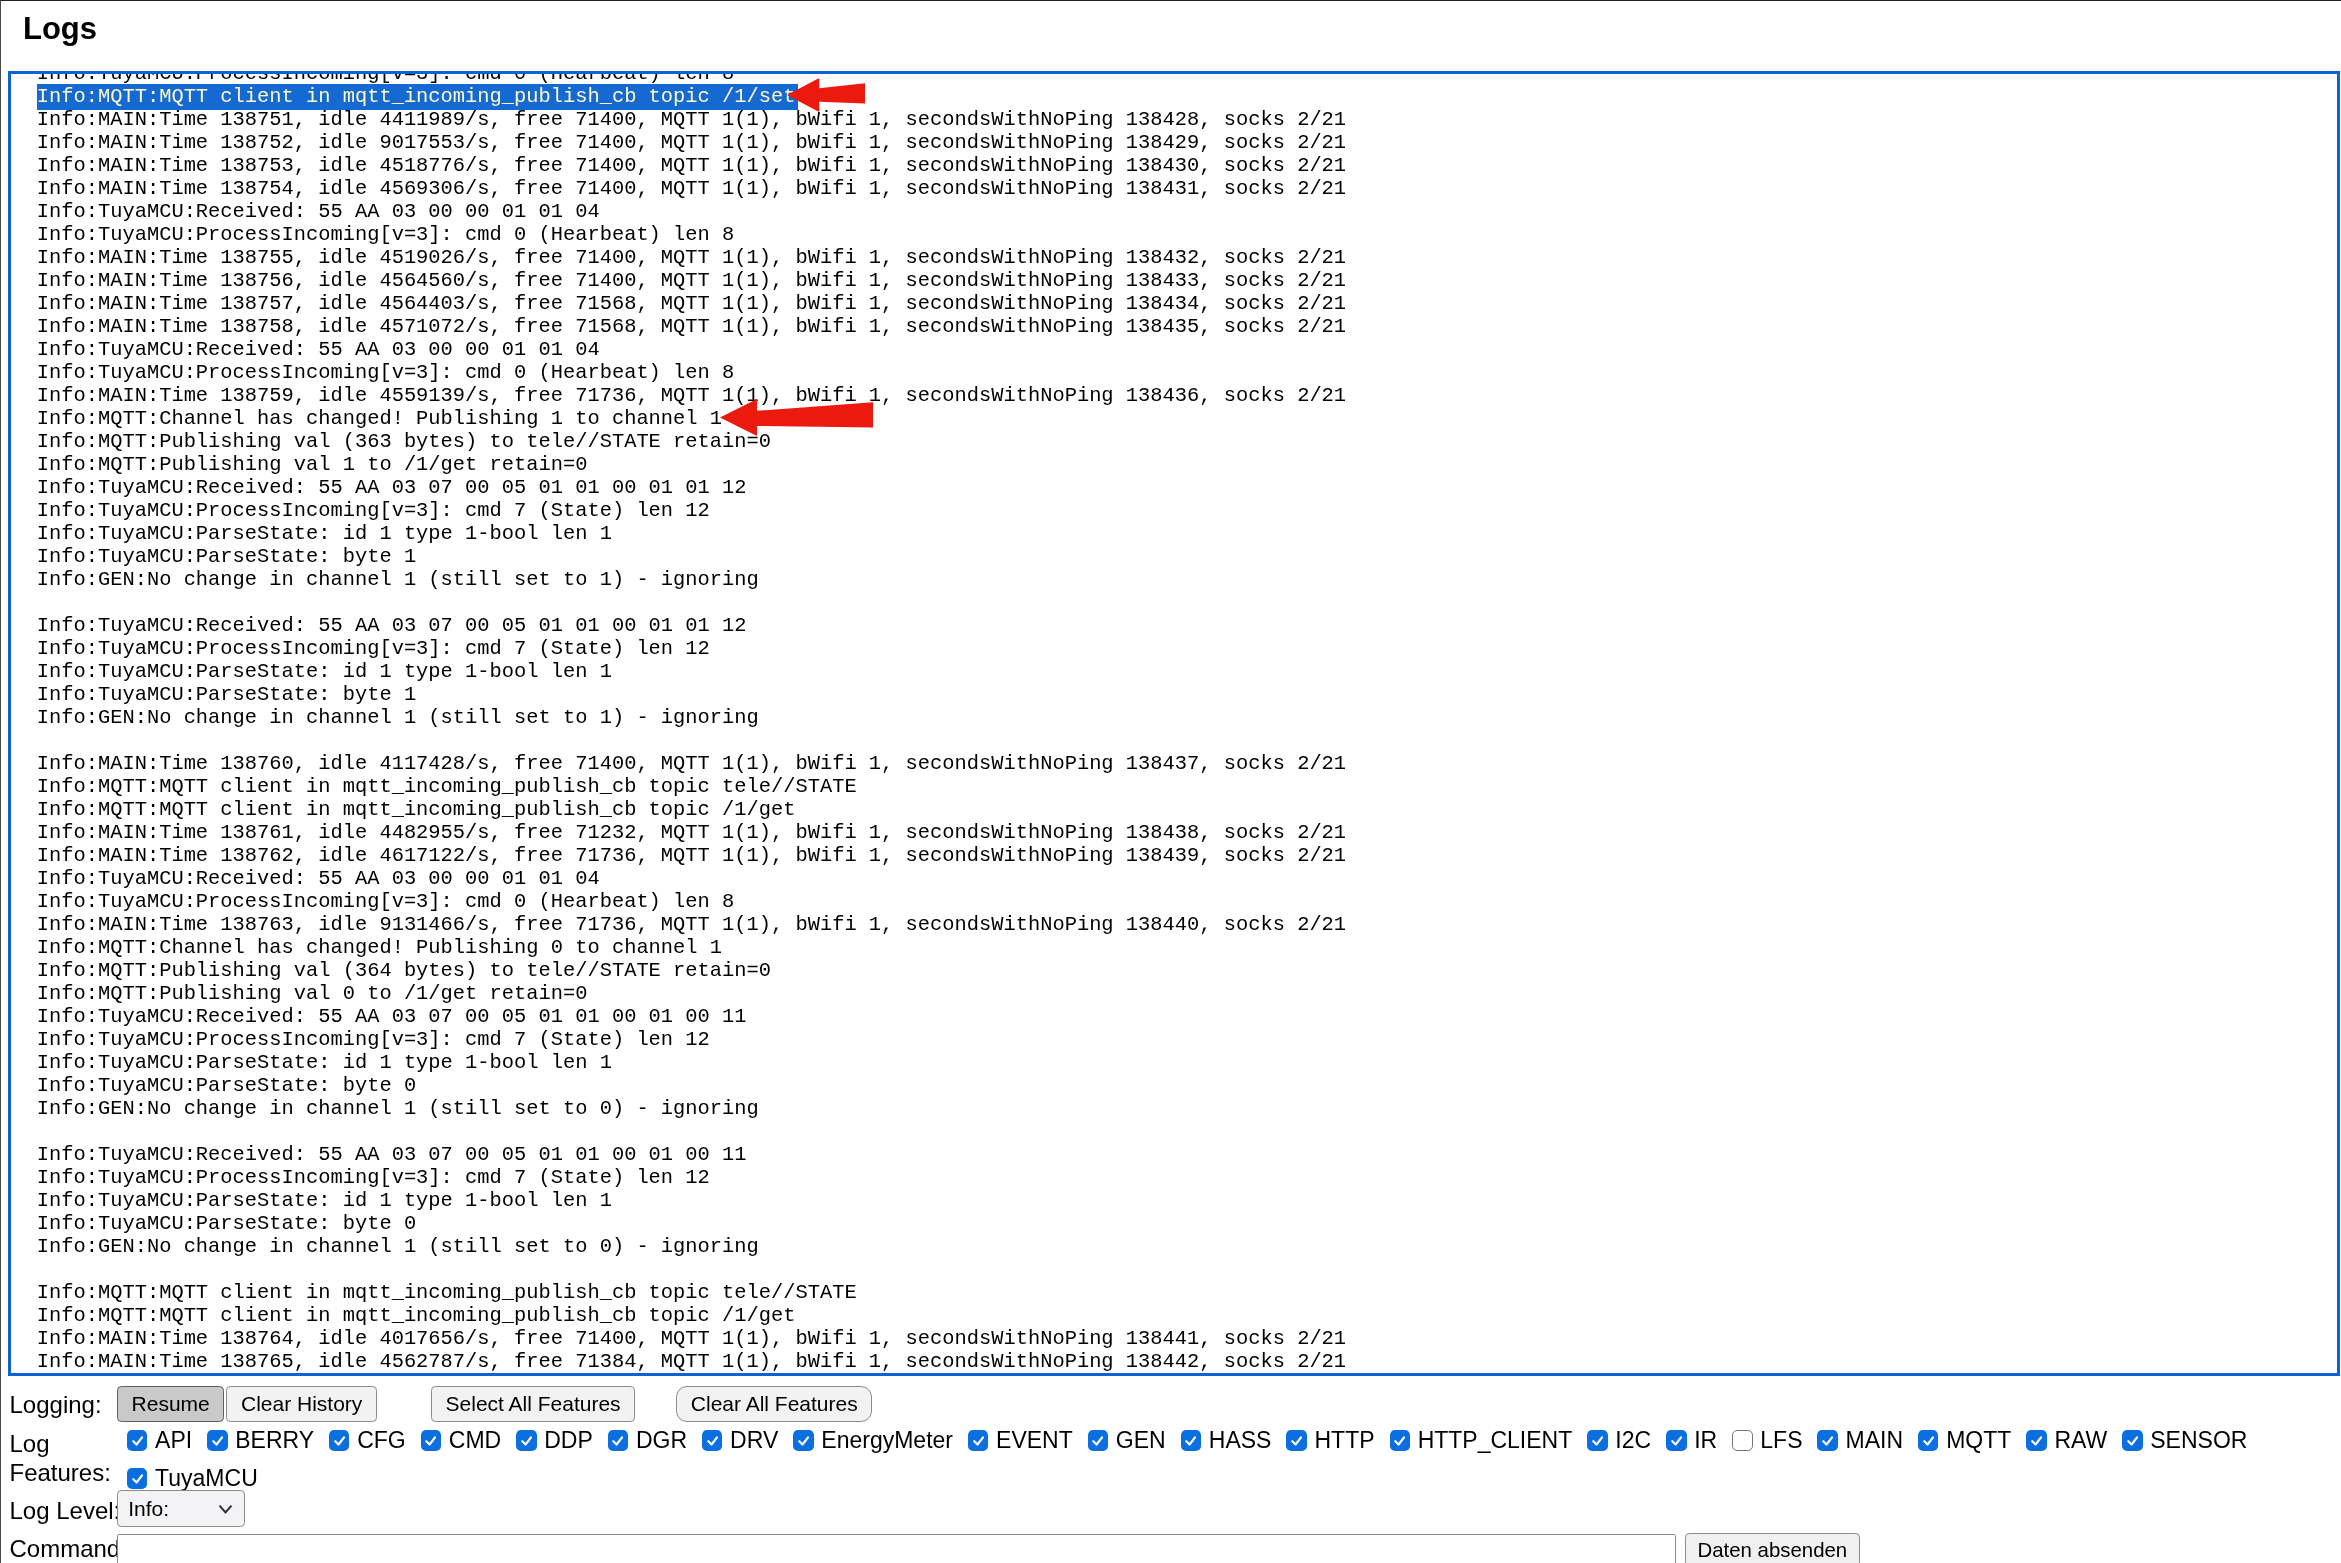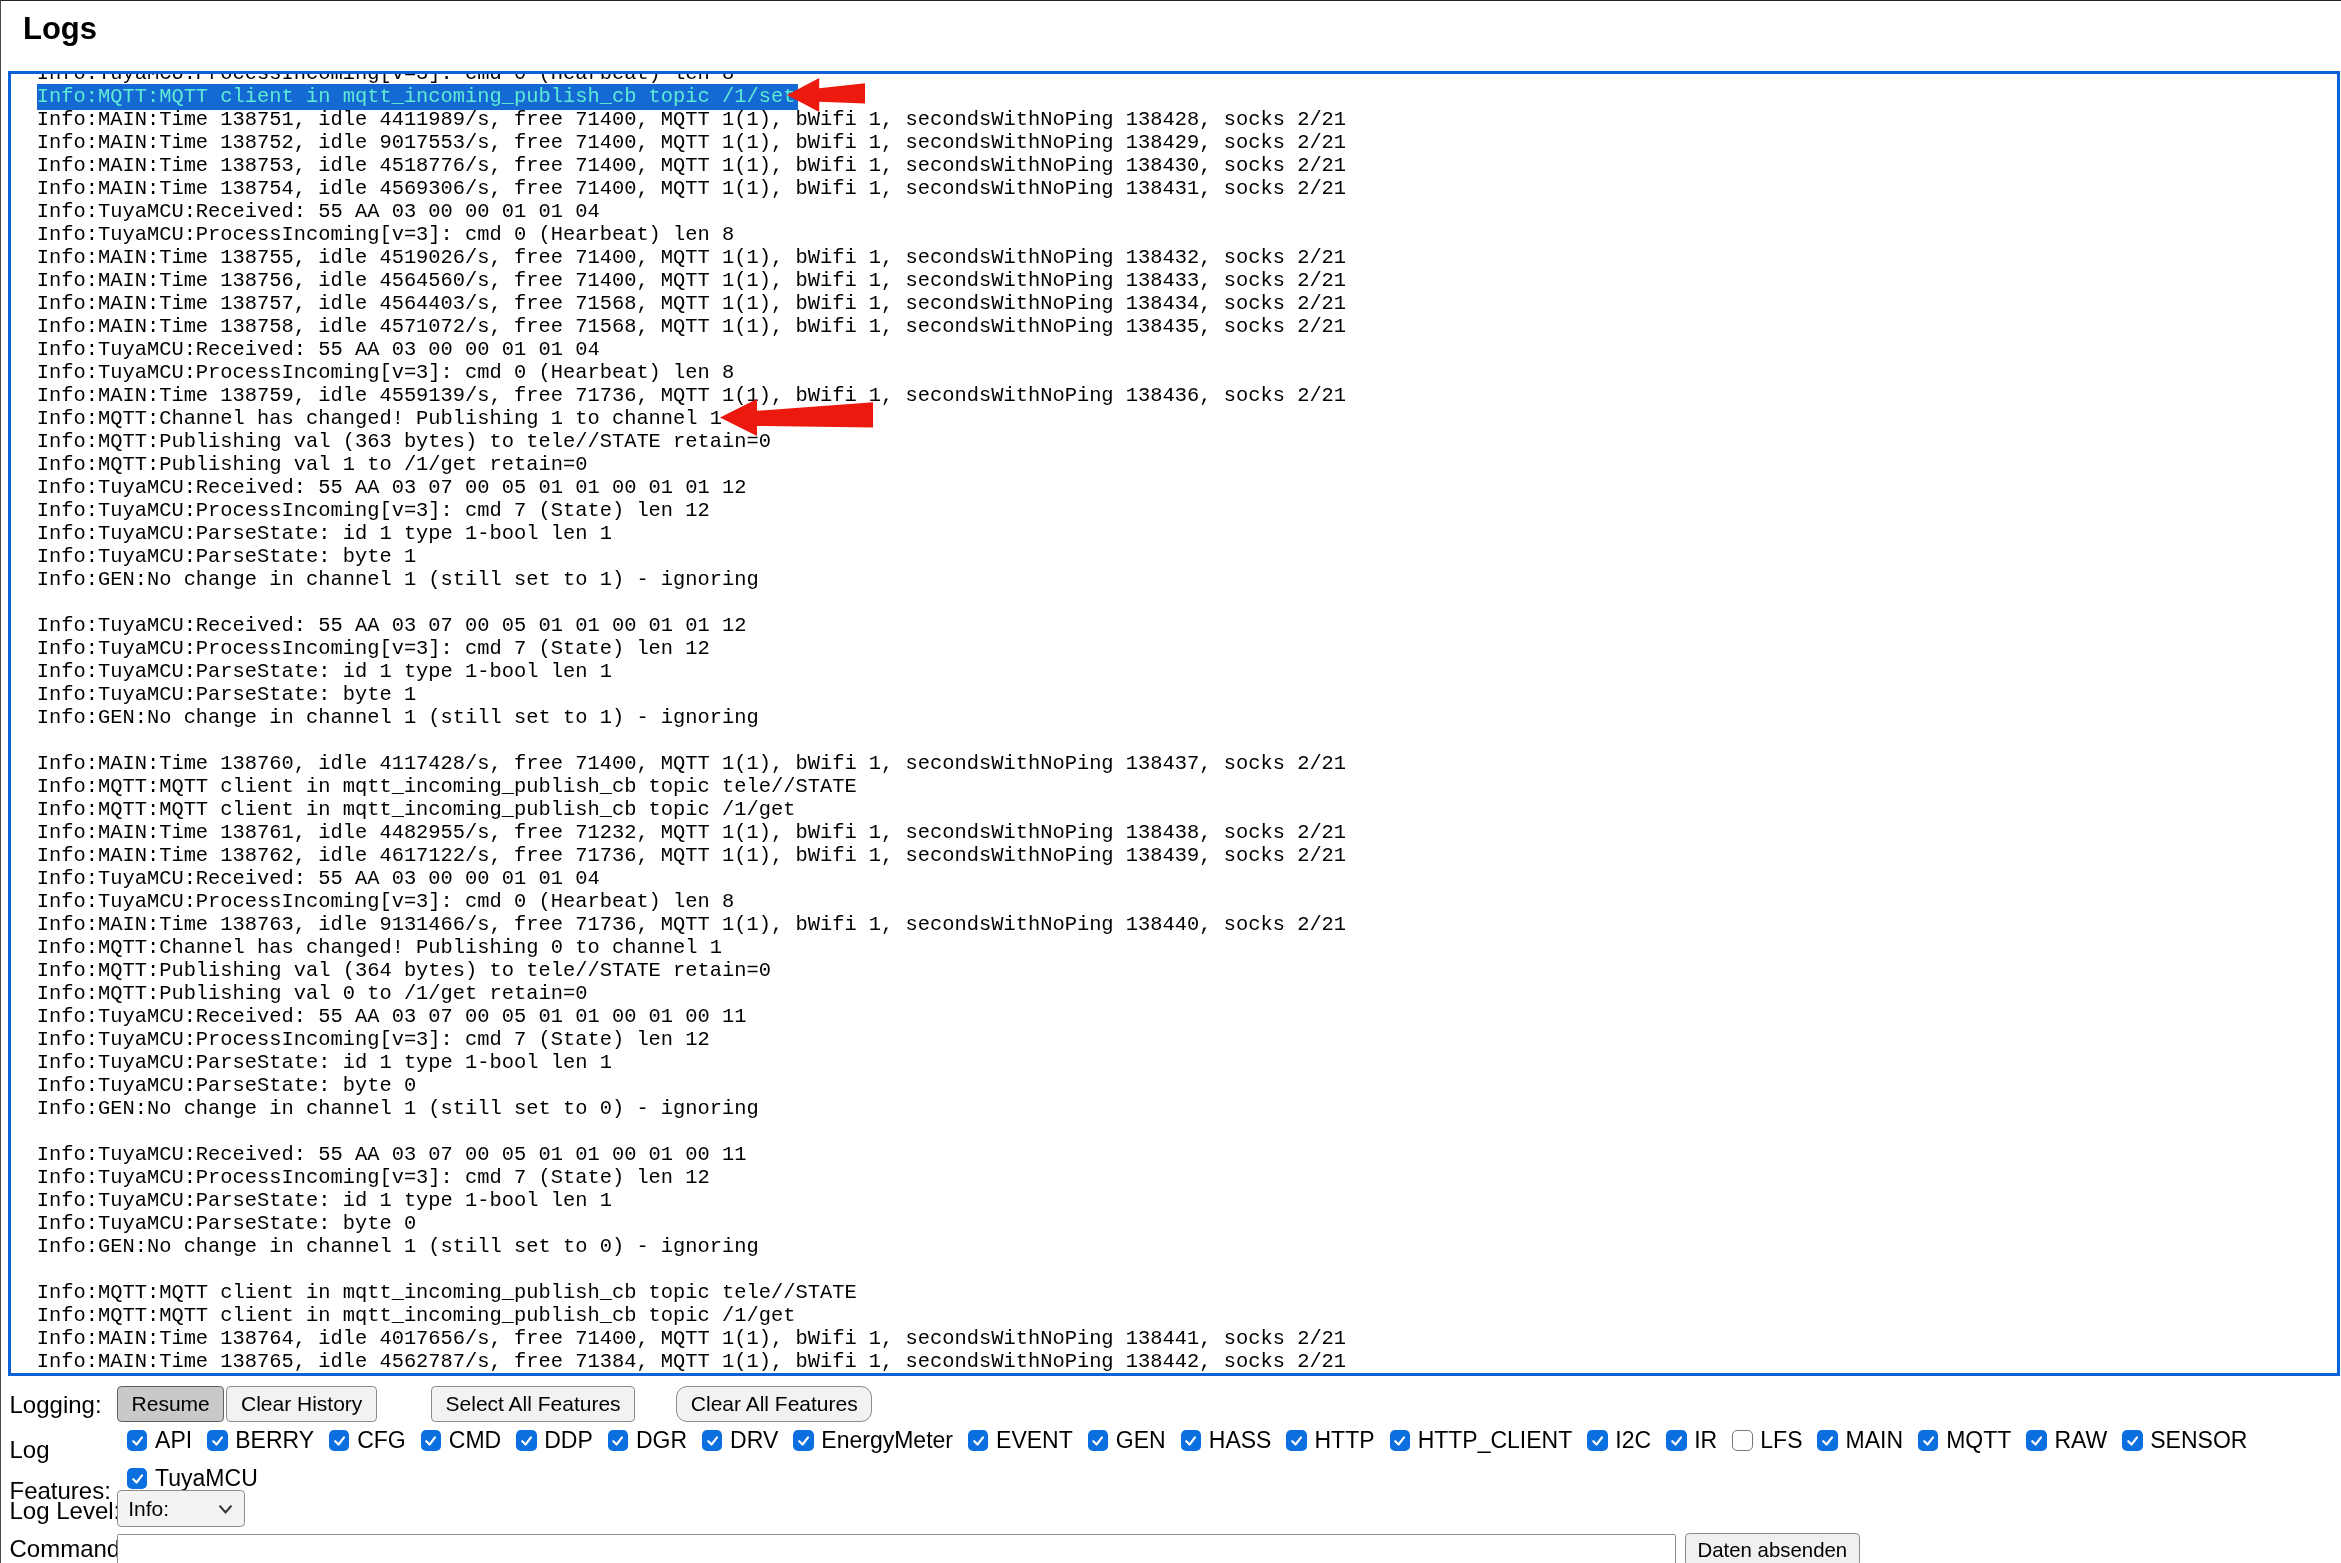--- a/index.html
+++ b/index.html
@@ -10,31 +10,31 @@
   
   .page-title { position:absolute; left:22px; top:10.2px; font-size:31px; font-weight:bold; }
 
   
   .logbox { position:absolute; left:6.8px; top:70px; width:2332px; height:1305px;
             border:3.4px solid var(--border-blue,#0e62d8); background:#fff; overflow:hidden; }
   .loglines { margin-top:-12px; padding-left:26px;
               font-family:"Liberation Mono", monospace; font-size:20.4px; line-height:23px;
               white-space:pre; }
   .log-line { height:23px; }
-  .log-line.selected span { background:var(--sel-blue,#1569d2); color:#5eead4; padding:0.9px 2.6px 1.7px 0; }
+  .log-line.selected span { background:var(--sel-blue,#1569d2); color:#fef9c3; padding:0.9px 2.6px 1.7px 0; }
 
   
   .arrow { position:absolute; }
   #arrow1 { left:786px; top:77px;  width:78px;  height:34px; }
   #arrow2 { left:718px; top:398px; width:155px; height:37px; }
 
   
   .ctl-label { position:absolute; left:8.5px; font-size:24px; }
   #lbl-logging  { top:1390px; }
-  #lbl-features { top:1428px; width:109px; line-height:41px; }
+  #lbl-features { top:1428px; width:109px; line-height:29px; }
   #lbl-level    { top:1496px; }
   #lbl-command  { top:1534px; }
 
   .buttons-row { position:absolute; left:116px; top:1385px; display:flex; align-items:flex-start; }
   .btn { font-family:"Liberation Sans", sans-serif; font-size:21px; height:36px;
          padding:1.7px 13.6px; background:#f2f2f2; border:0.9px solid #8b8b8b; border-radius:4.3px;
          color:#000; cursor:pointer; }
   .btn.focused { background:#c9c9c9; border:1.7px solid #5e5e5e; }
   .btn + .btn { margin-left:2px; }
   .btn:nth-child(3) { margin-left:54px; }

